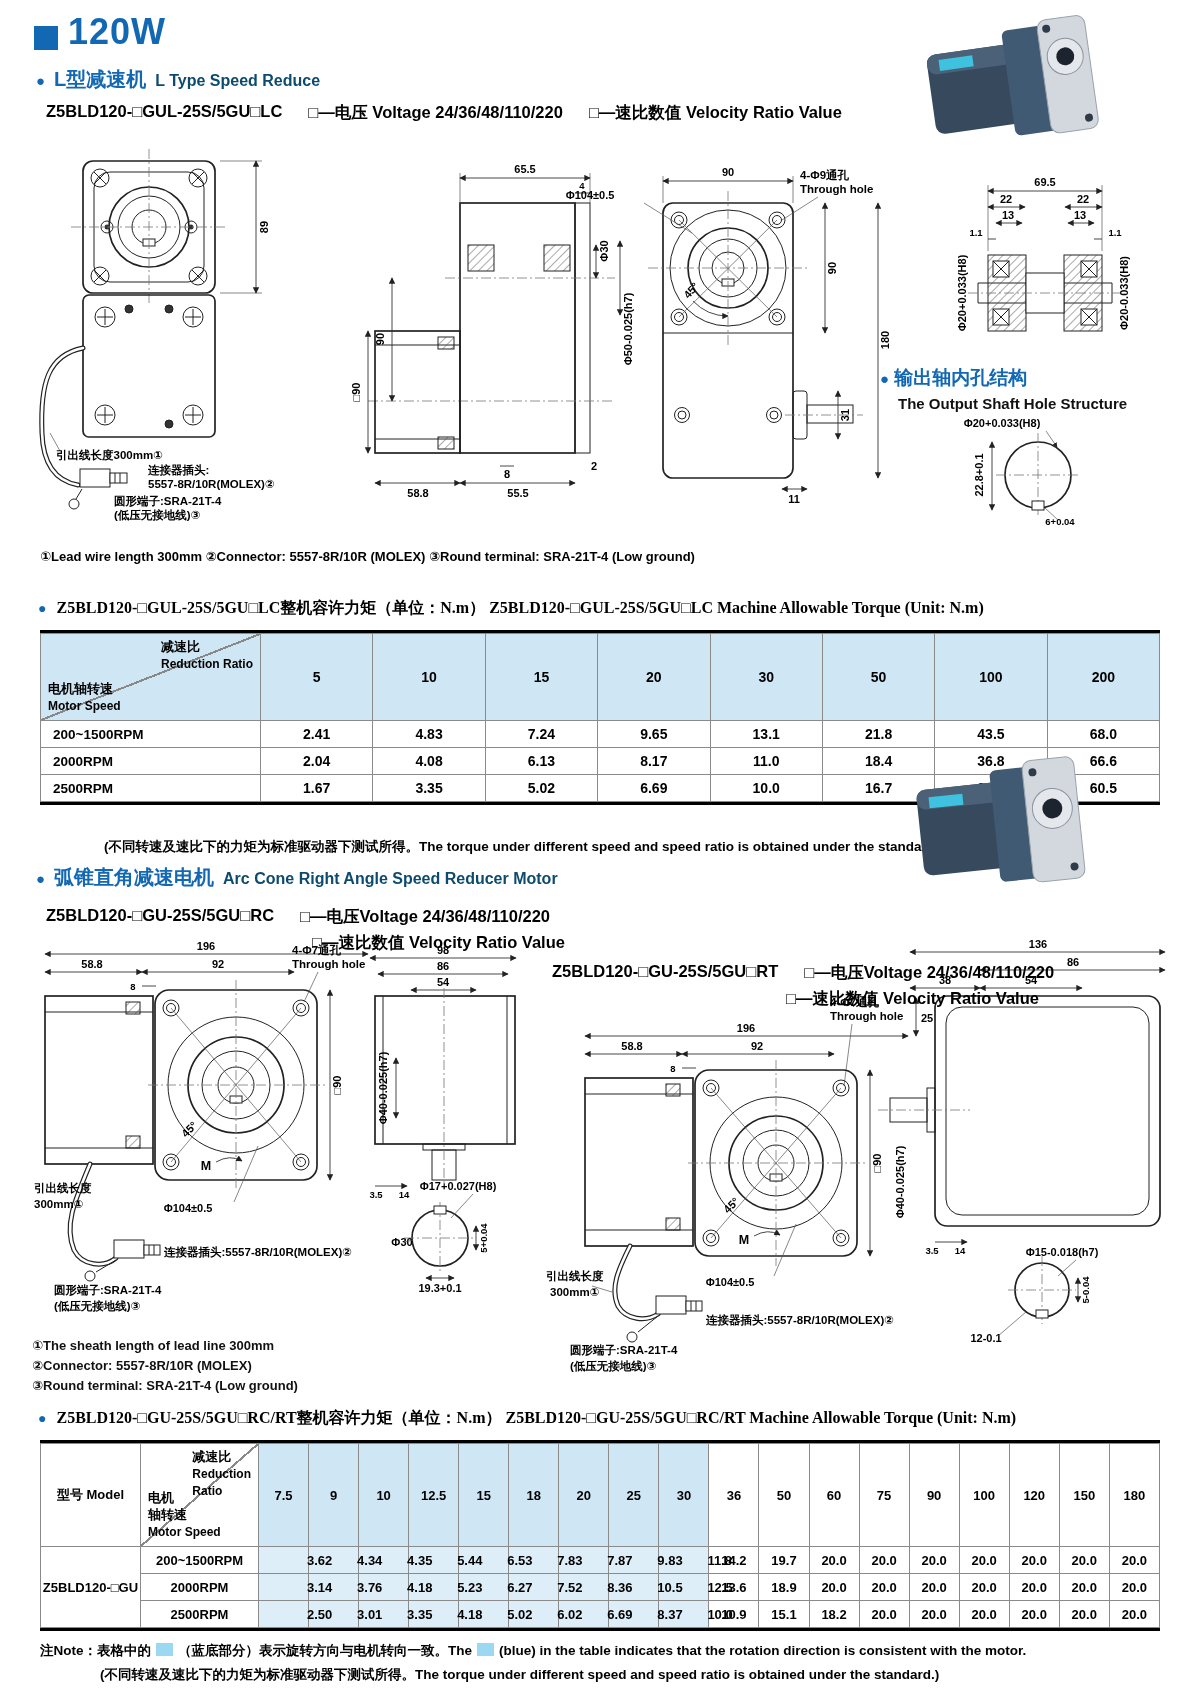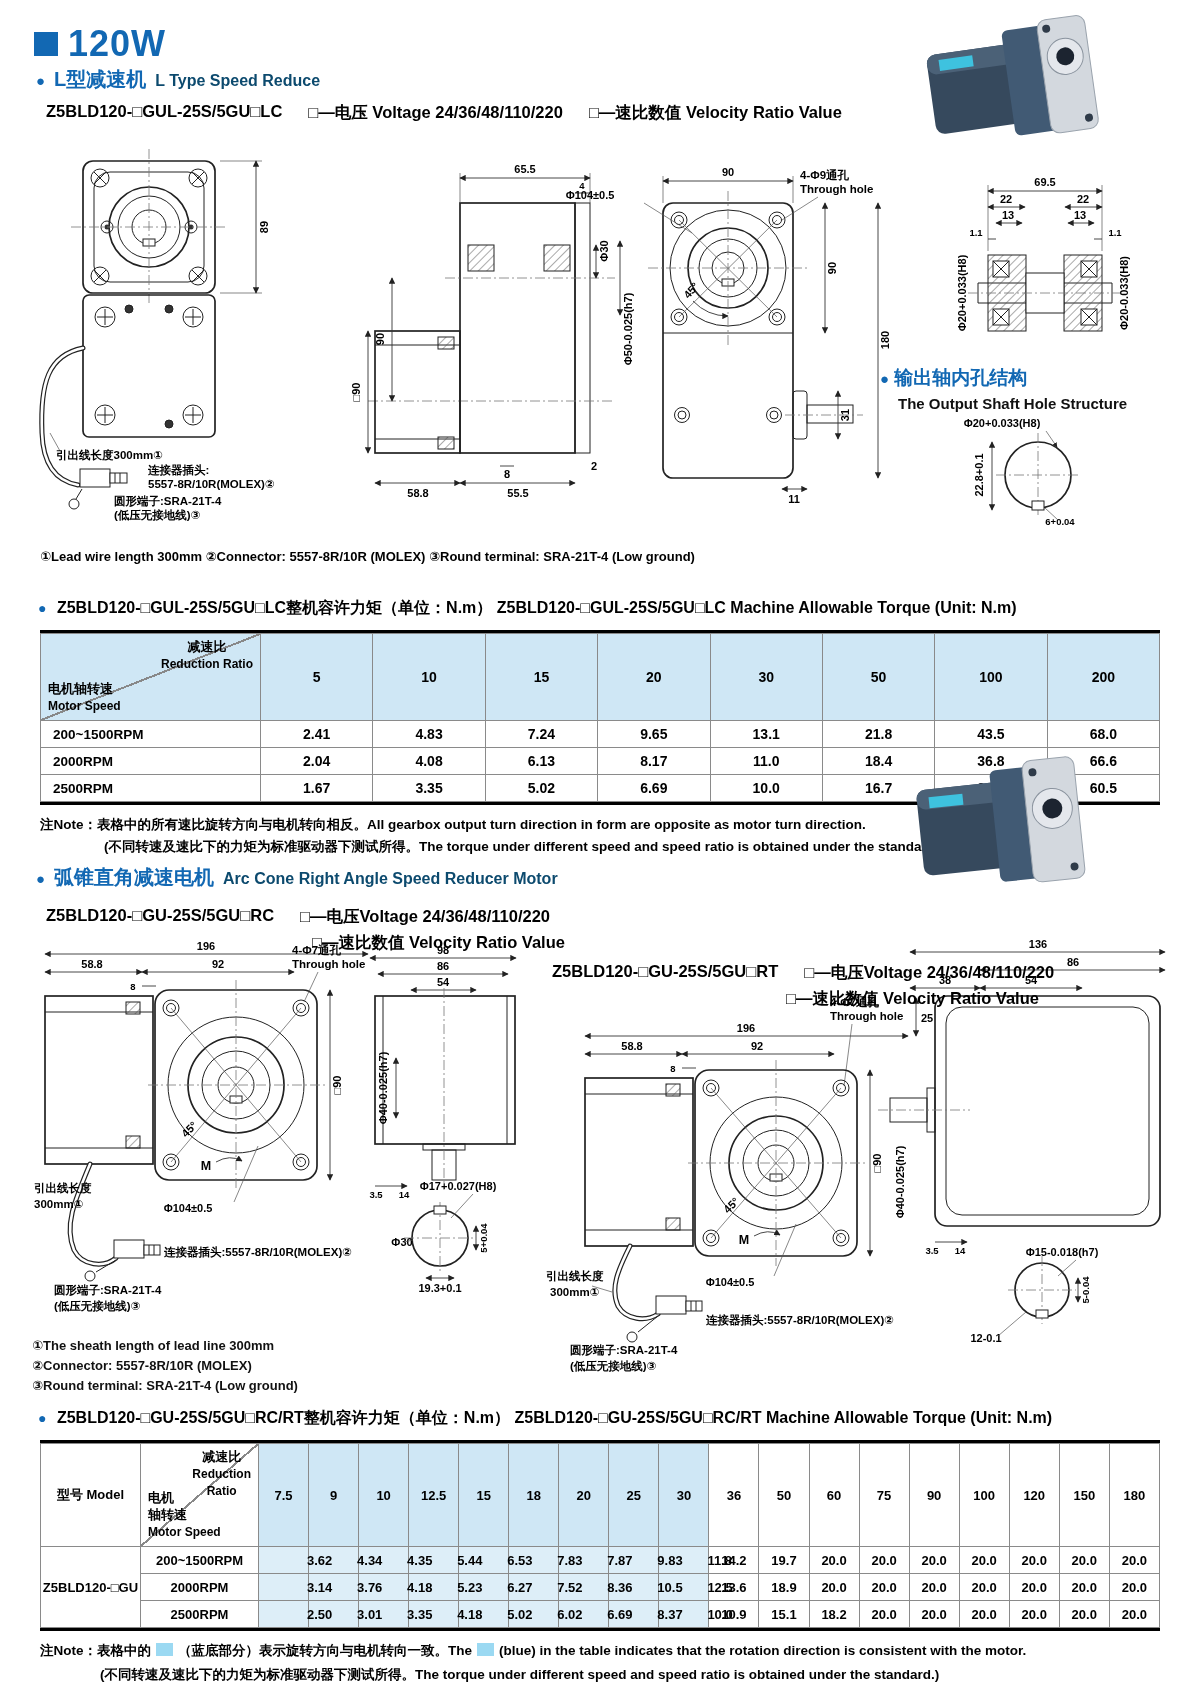--- a/index.html
+++ b/index.html
@@ -1,21 +1,21 @@
 <!DOCTYPE html>
 <html><head>
 <meta charset="utf-8">
 <style>
   :root{ --blue:#1268b3; --hdrblue:#cfe7f5; --hlblue:#ddeef8; }
   html,body{margin:0;padding:0;background:#fff;}
   .page{position:relative;width:1200px;height:1690px;background:#fff;overflow:hidden;
         font-family:"Liberation Sans","DejaVu Sans",sans-serif;color:#111;}
   .abs{position:absolute;}
   
-  .title-row{position:absolute;left:34px;top:26px;display:flex;align-items:center;gap:10px;}
+  .title-row{position:absolute;left:34px;top:14px;display:flex;align-items:flex-end;gap:10px;}
   .title-sq{width:24px;height:24px;background:var(--blue);}
   .title-txt{font-size:36px;font-weight:bold;color:var(--blue);letter-spacing:1px;line-height:1;}
   .sec-row{position:absolute;display:flex;align-items:baseline;gap:9px;}
   .bullet{color:var(--blue);font-size:15px;font-weight:bold;}
   .sec-cn{color:var(--blue);font-weight:bold;font-size:20px;}
   .sec-en{color:#0c4a6e;font-weight:bold;font-size:16px;}
   .mrow{position:absolute;display:flex;gap:26px;font-size:16.5px;font-weight:bold;color:#000;white-space:nowrap;}
   .mrow2{position:absolute;font-size:16.5px;font-weight:bold;color:#000;white-space:nowrap;}
   .footnote{position:absolute;font-size:13px;font-weight:bold;color:#000;white-space:nowrap;}
   
@@ -27,37 +27,37 @@
   .cl{stroke:#777;stroke-width:.8;fill:none;stroke-dasharray:10 3 2 3;}
   .dim{stroke:#333;stroke-width:.9;fill:none;}
   .co{fill:none;stroke:#222;stroke-width:5;stroke-linecap:round;}
   .ci{fill:none;stroke:#fff;stroke-width:2.6;stroke-linecap:round;}
   text.dt{font-size:11px;fill:#000;font-weight:bold;text-anchor:middle;}
   text.dts{font-size:9.5px;fill:#000;font-weight:bold;text-anchor:middle;}
   text.lbl{font-size:11.5px;fill:#000;font-weight:bold;text-anchor:start;}
   .shaft-head-cn{position:absolute;font-size:19px;font-weight:bold;color:var(--blue);white-space:nowrap;}
   .shaft-head-en{position:absolute;font-size:15px;font-weight:bold;color:#111;white-space:nowrap;}
   
-  .ttl{position:absolute;font-size:16px;font-weight:bold;color:#000;white-space:nowrap;}
+  .ttl{position:absolute;font-size:16px;font-weight:bold;color:#000;white-space:nowrap;font-family:Liberation Serif, serif;}
   .ttl .bullet{font-size:14px;margin-right:6px;}
   .twrap{position:absolute;border-top:3px solid #000;border-bottom:3px solid #000;}
   table.ttable{border-collapse:collapse;table-layout:fixed;width:1120px;background:#fff;}
   .ttable th,.ttable td{border:1px solid #8a8a8a;text-align:center;font-weight:bold;color:#000;padding:0;}
   .ttable thead tr{border-bottom:1.6px solid #333;}
   #t1 thead th{background:var(--hdrblue);height:86px;font-size:14px;}
   #t1 tbody th{font-size:13.5px;text-align:left;padding-left:12px;height:26px;}
   #t1 td{font-size:14px;height:26px;}
   #t2 thead th{height:102px;font-size:13px;background:#fff;}
   #t2 thead th.hl{background:var(--hdrblue);}
   #t2 td,#t2 tbody th{font-size:13px;height:26px;}
   #t2 td.hl{background:var(--hlblue);padding-left:48px;}
   .corner{position:relative;padding:0;}
   .corner .diag{position:absolute;inset:0;
      background:linear-gradient(to bottom right,transparent calc(50% - 1px),#888 calc(50% - 1px),#888 calc(50% + 1px),transparent calc(50% + 1px));}
-  .c-top{position:absolute;top:5px;right:7px;text-align:center;font-size:13px;font-weight:bold;line-height:1.3;}
+  .c-top{position:absolute;top:5px;right:7px;text-align:left;font-size:13px;font-weight:bold;line-height:1.3;}
   .c-bot{position:absolute;bottom:5px;left:7px;text-align:left;font-size:13px;font-weight:bold;line-height:1.3;}
   .c-en{font-size:12px;}
   .note{position:absolute;font-size:13.5px;font-weight:bold;color:#000;white-space:nowrap;}
   .swatch{display:inline-block;width:17px;height:13px;background:#9bd9f2;margin:0 5px;vertical-align:-1px;}
   .arcfoot{position:absolute;font-size:13px;font-weight:bold;line-height:20px;white-space:nowrap;}
 </style>
 </head>
 <body>
 
 <div class="page">
@@ -380,21 +380,20 @@
             <td class="dv">5.02</td>
             <td class="dv">6.69</td>
             <td class="dv">10.0</td>
             <td class="dv">16.7</td>
             <td class="dv">33.5</td>
             <td class="dv">60.5</td>
           </tr>
         </tbody>
     </table>
   </div>
-  <div class="note" style="left:40px;top:816px;">注Note：表格中的所有速比旋转方向与电机转向相反。All gearbox output turn direction in form are opposite as motor turn direction.</div>
   <div class="note" style="left:104px;top:838px;">(不同转速及速比下的力矩为标准驱动器下测试所得。The torque under different speed and speed ratio is obtained under the standard.)</div>
 
   <div class="sec-row" style="left:36px;top:864px;">
     <span class="bullet">●</span>
     <span class="sec-cn">弧锥直角减速电机</span>
     <span class="sec-en">Arc Cone Right Angle Speed Reducer Motor</span>
   </div>
   <div class="mrow" style="left:46px;top:906px;">
     <span>Z5BLD120-□GU-25S/5GU□RC</span>
     <span>□—电压Voltage 24/36/48/110/220</span>

